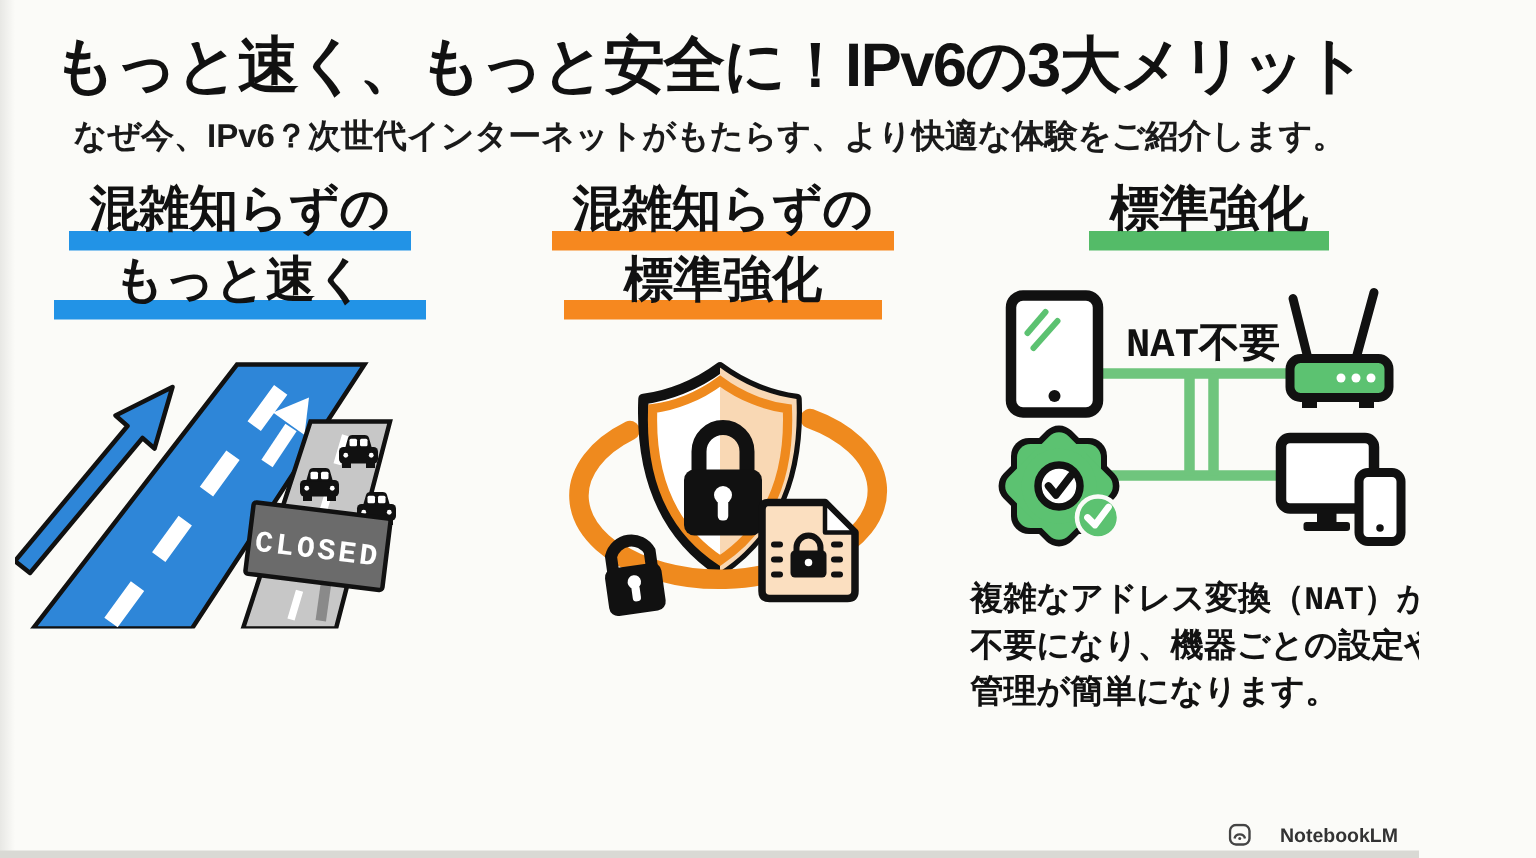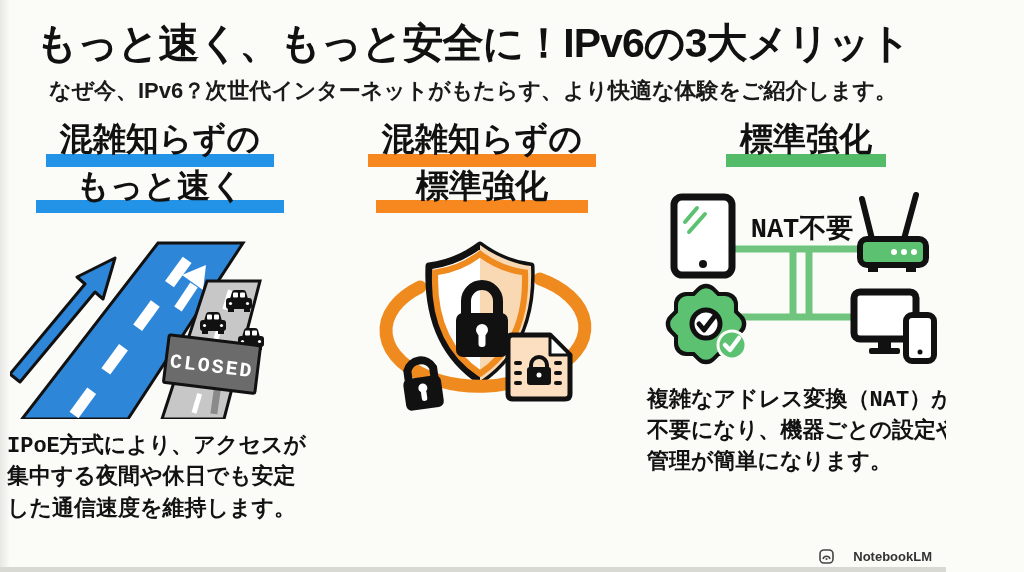--- a/index.html
+++ b/index.html
@@ -108,21 +108,20 @@
 
           <g>
             <rect x="203" y="155" width="7" height="36" fill="#8a8a8a" transform="rotate(8 206 172)"></rect>
             <g transform="rotate(7 201 141)">
               <rect x="156" y="117" width="92" height="48" rx="2" fill="#6b6b6b" stroke="#111" stroke-width="3"></rect>
               <text x="202" y="149" text-anchor="middle" font-size="20" font-weight="bold" letter-spacing="2" fill="#ffffff">CLOSED</text>
             </g>
           </g>
         </svg>
       </div>
-      <p class="desc w1">IPoE方式により、アクセスが集中する夜間や休日でも安定した通信速度を維持します。</p>
     </div>
 
     <div class="col" style="--accent: #F6881F;">
       <div class="heading">
         <span class="hl-line">混雑知らずの</span><br>
         <span class="hl-line hl-wide">標準強化</span>
       </div>
       <div class="illus">
         <svg width="240" height="196" viewBox="0 0 240 196">
           <defs>

